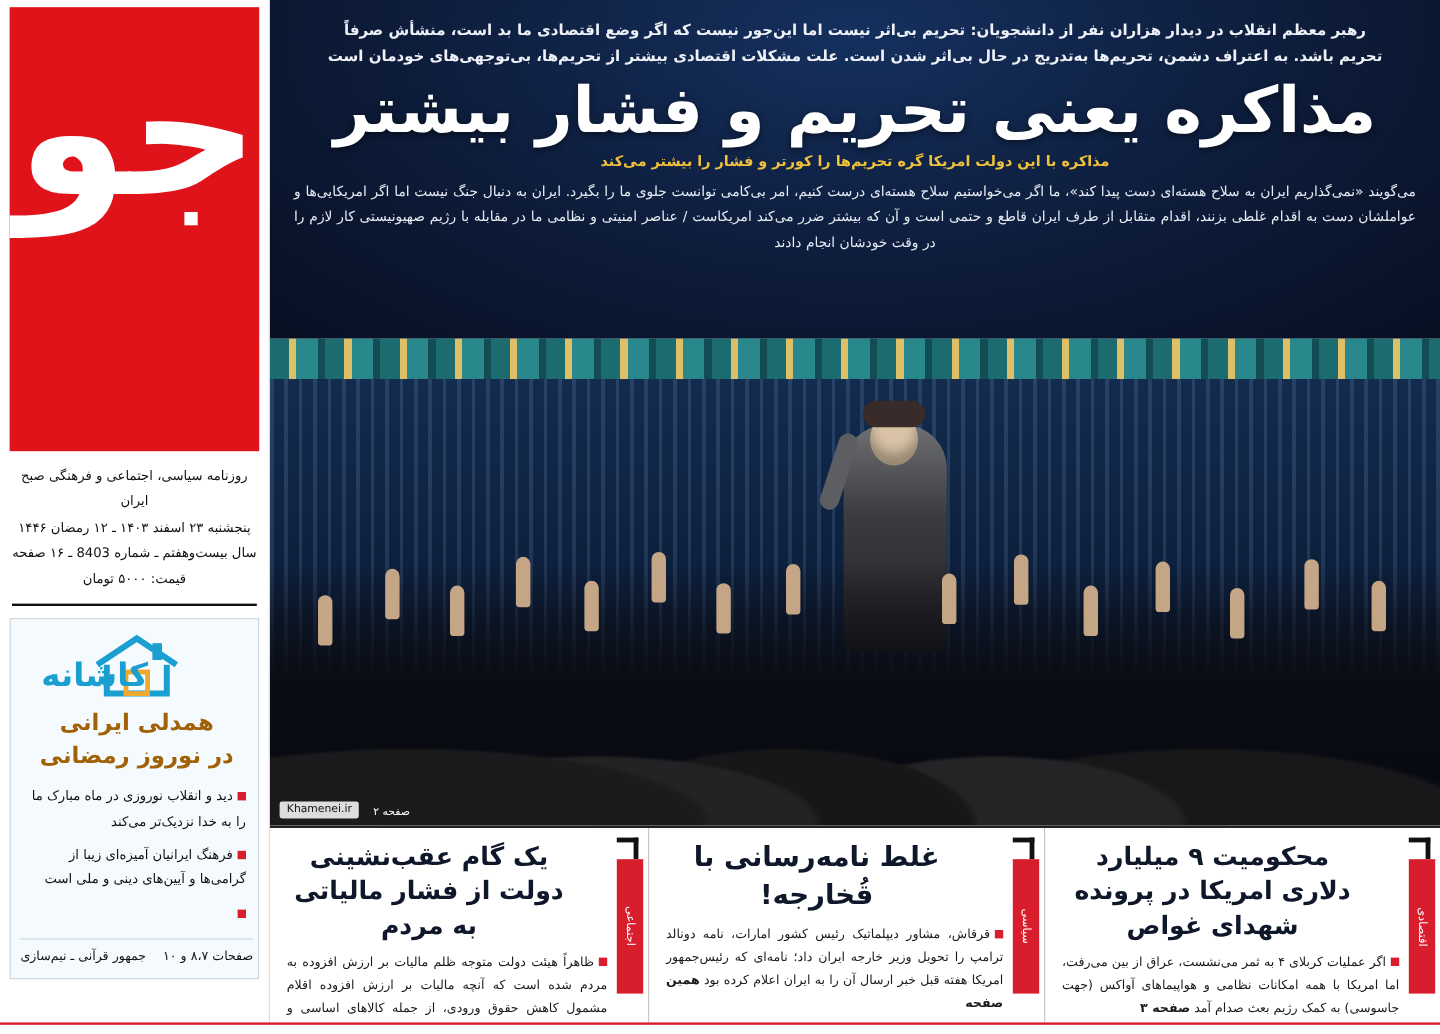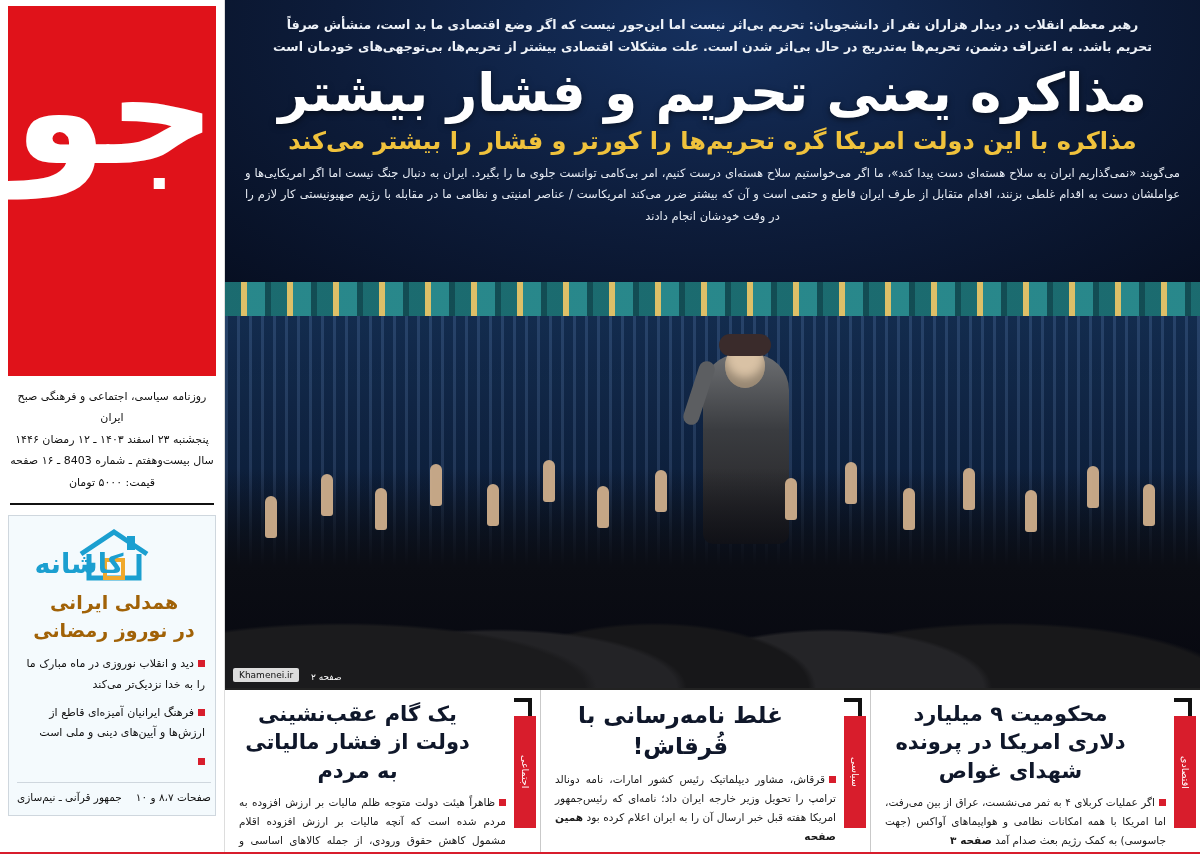--- a/index.html
+++ b/index.html
@@ -42,21 +42,21 @@
   .headline {
     font-size: 53px;
     font-weight: bold;
     letter-spacing: -1px;
     line-height: 1.08;
     margin: 2px 0 6px 0;
     text-shadow: 0 2px 6px rgba(0,0,0,.5);
     white-space: nowrap;
   }
   .subhead {
-    font-size: 24px;
+    font-size: 12px;
     font-weight: bold;
     color: #f0c23c;
     margin: 4px 0 8px 0;
     white-space: nowrap;
   }
   .lead-body {
     font-size: 11.5px;
     line-height: 1.85;
     color: #e6ebf3;
     max-width: 935px;
@@ -350,21 +350,21 @@
         <div class="story-title">محکومیت ۹ میلیارد دلاری امریکا در پرونده شهدای غواص</div>
         <div class="story-body">
           <span class="bullet-sq"></span><span>اگر عملیات کربلای ۴ به ثمر می‌نشست، عراق از بین می‌رفت، اما امریکا با همه امکانات نظامی و هواپیماهای آواکس (جهت جاسوسی) به کمک رژیم بعث صدام آمد</span>
           <span class="story-more">صفحه ۳</span>
         </div>
       </div>
 
       <div class="story story-2">
         <div class="corner-mark"></div>
         <div class="vtab">سیاسی</div>
-        <div class="story-title big">غلط نامه‌رسانی با قُرقاش!</div>
+        <div class="story-title big">غلط نامه‌رسانی با قُخارجه!</div>
         <div class="story-body">
           <span class="bullet-sq"></span><span>قرقاش، مشاور دیپلماتیک رئیس کشور امارات، نامه دونالد ترامپ را تحویل وزیر خارجه ایران داد؛ نامه‌ای که رئیس‌جمهور امریکا هفته قبل خبر ارسال آن را به ایران اعلام کرده بود</span>
           <span class="story-more">همین صفحه</span>
         </div>
       </div>
 
       <div class="story story-3">
         <div class="corner-mark"></div>
         <div class="vtab">اجتماعی</div>
         <div class="story-title">یک گام عقب‌نشینی دولت از فشار مالیاتی به مردم</div>
@@ -399,21 +399,21 @@
         <rect x="50" y="8" width="8" height="14" fill="#1b9fd0"></rect>
         <rect x="28" y="32" width="18" height="18" fill="none" stroke="#f0a92c" stroke-width="4"></rect>
       </svg>
       <div class="promo-brand">کاشانه</div>
       <div class="promo-title">
         <div>همدلی ایرانی</div>
         <div>در نوروز رمضانی</div>
       </div>
       <ul class="promo-list">
         <li><span class="bullet-sq"></span><span>دید و انقلاب نوروزی در ماه مبارک ما را به خدا نزدیک‌تر می‌کند</span></li>
-        <li><span class="bullet-sq"></span><span>فرهنگ ایرانیان آمیزه‌ای قاطع از ارزش‌ها و آیین‌های دینی و ملی است</span></li>
+        <li><span class="bullet-sq"></span><span>فرهنگ ایرانیان آمیزه‌ای زیبا از گرامی‌ها و آیین‌های دینی و ملی است</span></li>
         <li><span class="bullet-sq"></span></li>
       </ul>
       <div class="promo-foot">
         <span>صفحات ۸،۷ و ۱۰</span>
         <span>جمهور قرآنی ـ نیم‌سازی</span>
       </div>
     </div>
   </div>
 
   <div class="footer-bar"></div>

